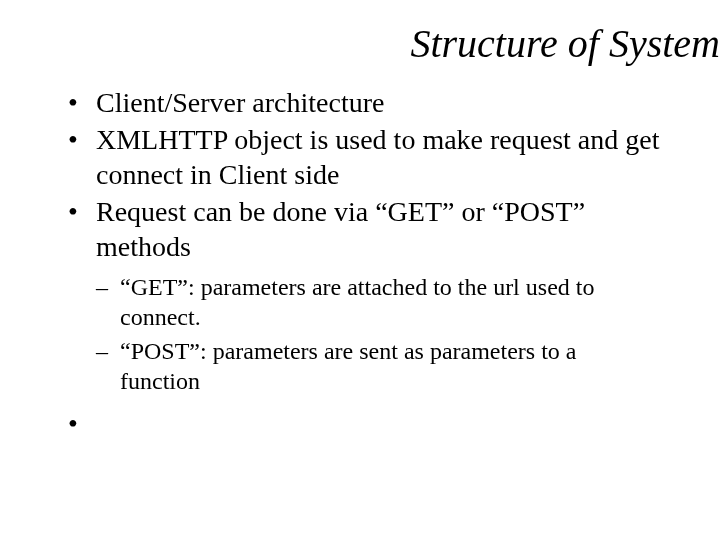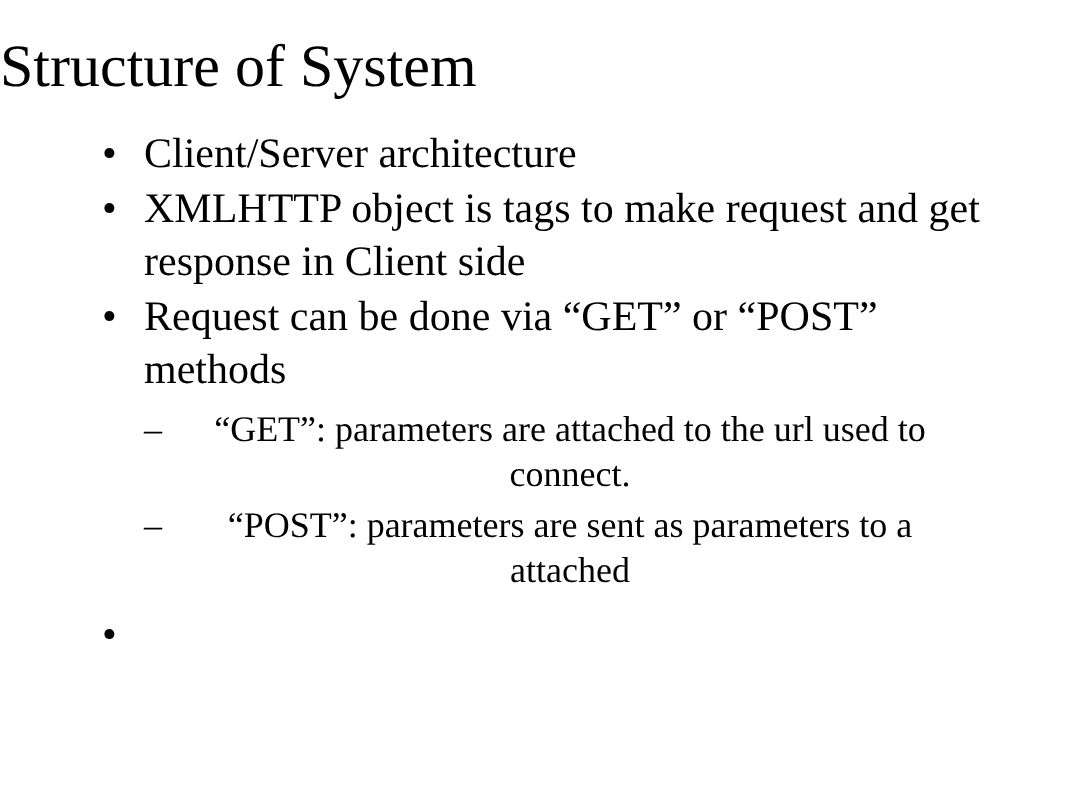--- a/index.html
+++ b/index.html
@@ -9,24 +9,25 @@
     }
     body {
       width: 720px;
       height: 540px;
       background: #ffffff;
       font-family: "Times New Roman", Times, serif;
       color: #000000;
       padding: 20px 0 0 0;
     }
     .title {
-      text-align: left;
+      text-align: right;
       font-size: 40px;
       font-weight: normal;
       margin-bottom: 18px;
+      font-style: italic;
     }
     .bullet-list {
       list-style: none;
       padding-left: 68px;
     }
     .bullet-item {
       font-size: 28px;
       line-height: 1.25;
       position: relative;
       padding-left: 28px;
@@ -38,21 +39,20 @@
       position: absolute;
       left: 0;
       top: 0;
       font-size: 28px;
     }
     .sub-list {
       list-style: none;
       padding-left: 0;
       margin-top: 8px;
       margin-bottom: 10px;
-      text-align: center;
     }
     .sub-item {
       font-size: 24px;
       line-height: 1.25;
       position: relative;
       padding-left: 24px;
       padding-right: 40px;
       margin-bottom: 4px;
     }
     .sub-item::before {
@@ -66,23 +66,23 @@
       margin-bottom: 2px;
     }
   </style>
 </head>
 <body>
 
 <h1 class="title">Structure of System</h1>
 
 <ul class="bullet-list">
   <li class="bullet-item bullet-group">Client/Server architecture</li>
-  <li class="bullet-item bullet-group">XMLHTTP object is tags to make request and get response in Client side</li>
+  <li class="bullet-item bullet-group">XMLHTTP object is used to make request and get connect in Client side</li>
   <li class="bullet-item">
     <span>Request can be done via “GET” or “POST” methods</span>
     <ul class="sub-list">
       <li class="sub-item">“GET”: parameters are attached to the url used to connect.</li>
-      <li class="sub-item">“POST”: parameters are sent as parameters to a attached</li>
+      <li class="sub-item">“POST”: parameters are sent as parameters to a function</li>
     </ul>
   </li>
   <li class="bullet-item">
   </li>
 </ul>
 
 </body></html>

